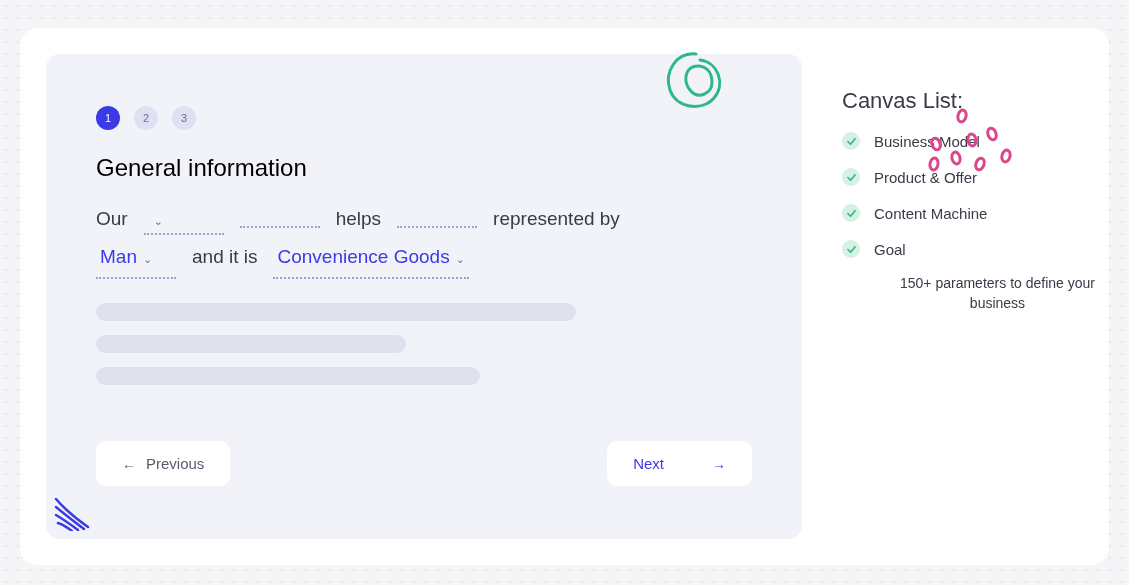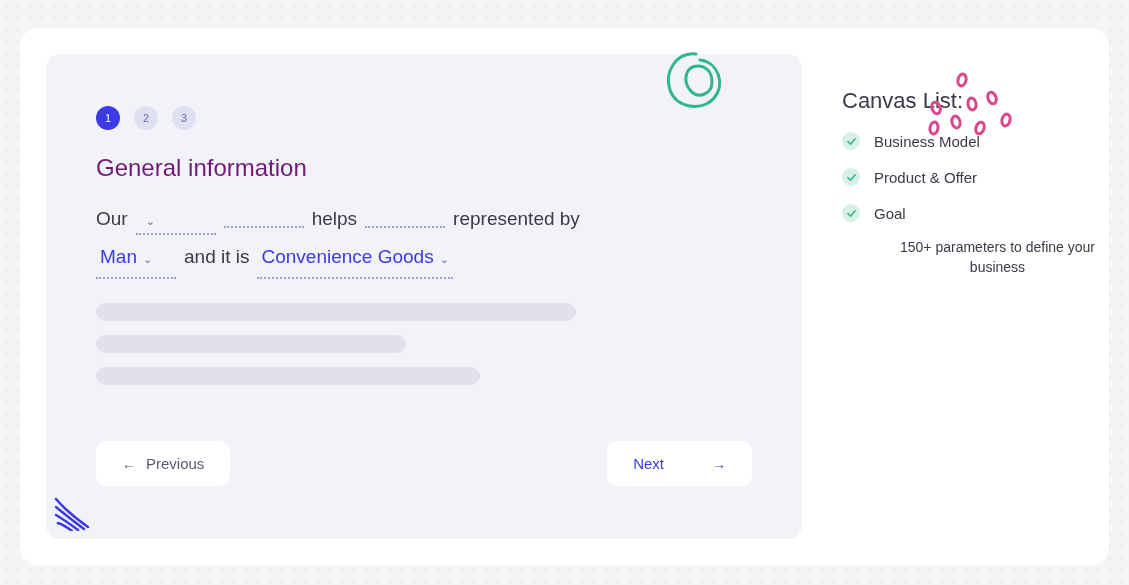--- a/index.html
+++ b/index.html
@@ -69,36 +69,36 @@
     }
 
     .step.inactive {
       background: #dfe0f2;
       color: #6b6ba8;
     }
 
     .section-title {
       font-size: 24px;
       font-weight: 400;
-      color: #701a75;
+      color: #000000;
       margin-bottom: 18px;
     }
 
     .sentence {
       font-size: 19px;
       color: #3a3a48;
       line-height: 2;
       margin-bottom: 24px;
     }
 
     .sentence-row {
       display: flex;
       flex-wrap: wrap;
       align-items: baseline;
-      gap: 8px;
+      gap: 16px;
     }
 
     .blank {
       display: inline-flex;
       align-items: baseline;
       gap: 6px;
       min-width: 80px;
       border-bottom: 2px dotted #a0a0d8;
       padding: 0 4px 1px 4px;
       color: #3b3ae5;
@@ -357,20 +357,28 @@
             </svg>
         </span>
         <span>Product &amp; Offer</span>
       </div>
       <div class="canvas-item">
         <span class="check">
           <svg viewBox="0 0 10 10">
               <path d="M 1 5 L 4 8 L 9 2" fill="none" stroke="#2eb88a" stroke-width="1.8" stroke-linecap="round" stroke-linejoin="round"></path>
             </svg>
         </span>
+        <span>Content Machine</span>
+      </div>
+      <div class="canvas-item">
+        <span class="check">
+          <svg viewBox="0 0 10 10">
+              <path d="M 1 5 L 4 8 L 9 2" fill="none" stroke="#2eb88a" stroke-width="1.8" stroke-linecap="round" stroke-linejoin="round"></path>
+            </svg>
+        </span>
         <span>Goal</span>
       </div>
     </div>
 
     <svg class="deco-confetti" viewBox="0 0 100 70">
       <ellipse cx="12" cy="38" rx="4" ry="6" fill="none" stroke="#d9488d" stroke-width="3" transform="rotate(-20 12 38)"></ellipse>
       <ellipse cx="10" cy="58" rx="4" ry="6" fill="none" stroke="#d9488d" stroke-width="3" transform="rotate(10 10 58)"></ellipse>
       <ellipse cx="32" cy="52" rx="4" ry="6" fill="none" stroke="#d9488d" stroke-width="3" transform="rotate(-15 32 52)"></ellipse>
       <ellipse cx="38" cy="10" rx="4" ry="6" fill="none" stroke="#d9488d" stroke-width="3" transform="rotate(15 38 10)"></ellipse>
       <ellipse cx="48" cy="34" rx="4" ry="6" fill="none" stroke="#d9488d" stroke-width="3" transform="rotate(-10 48 34)"></ellipse>

